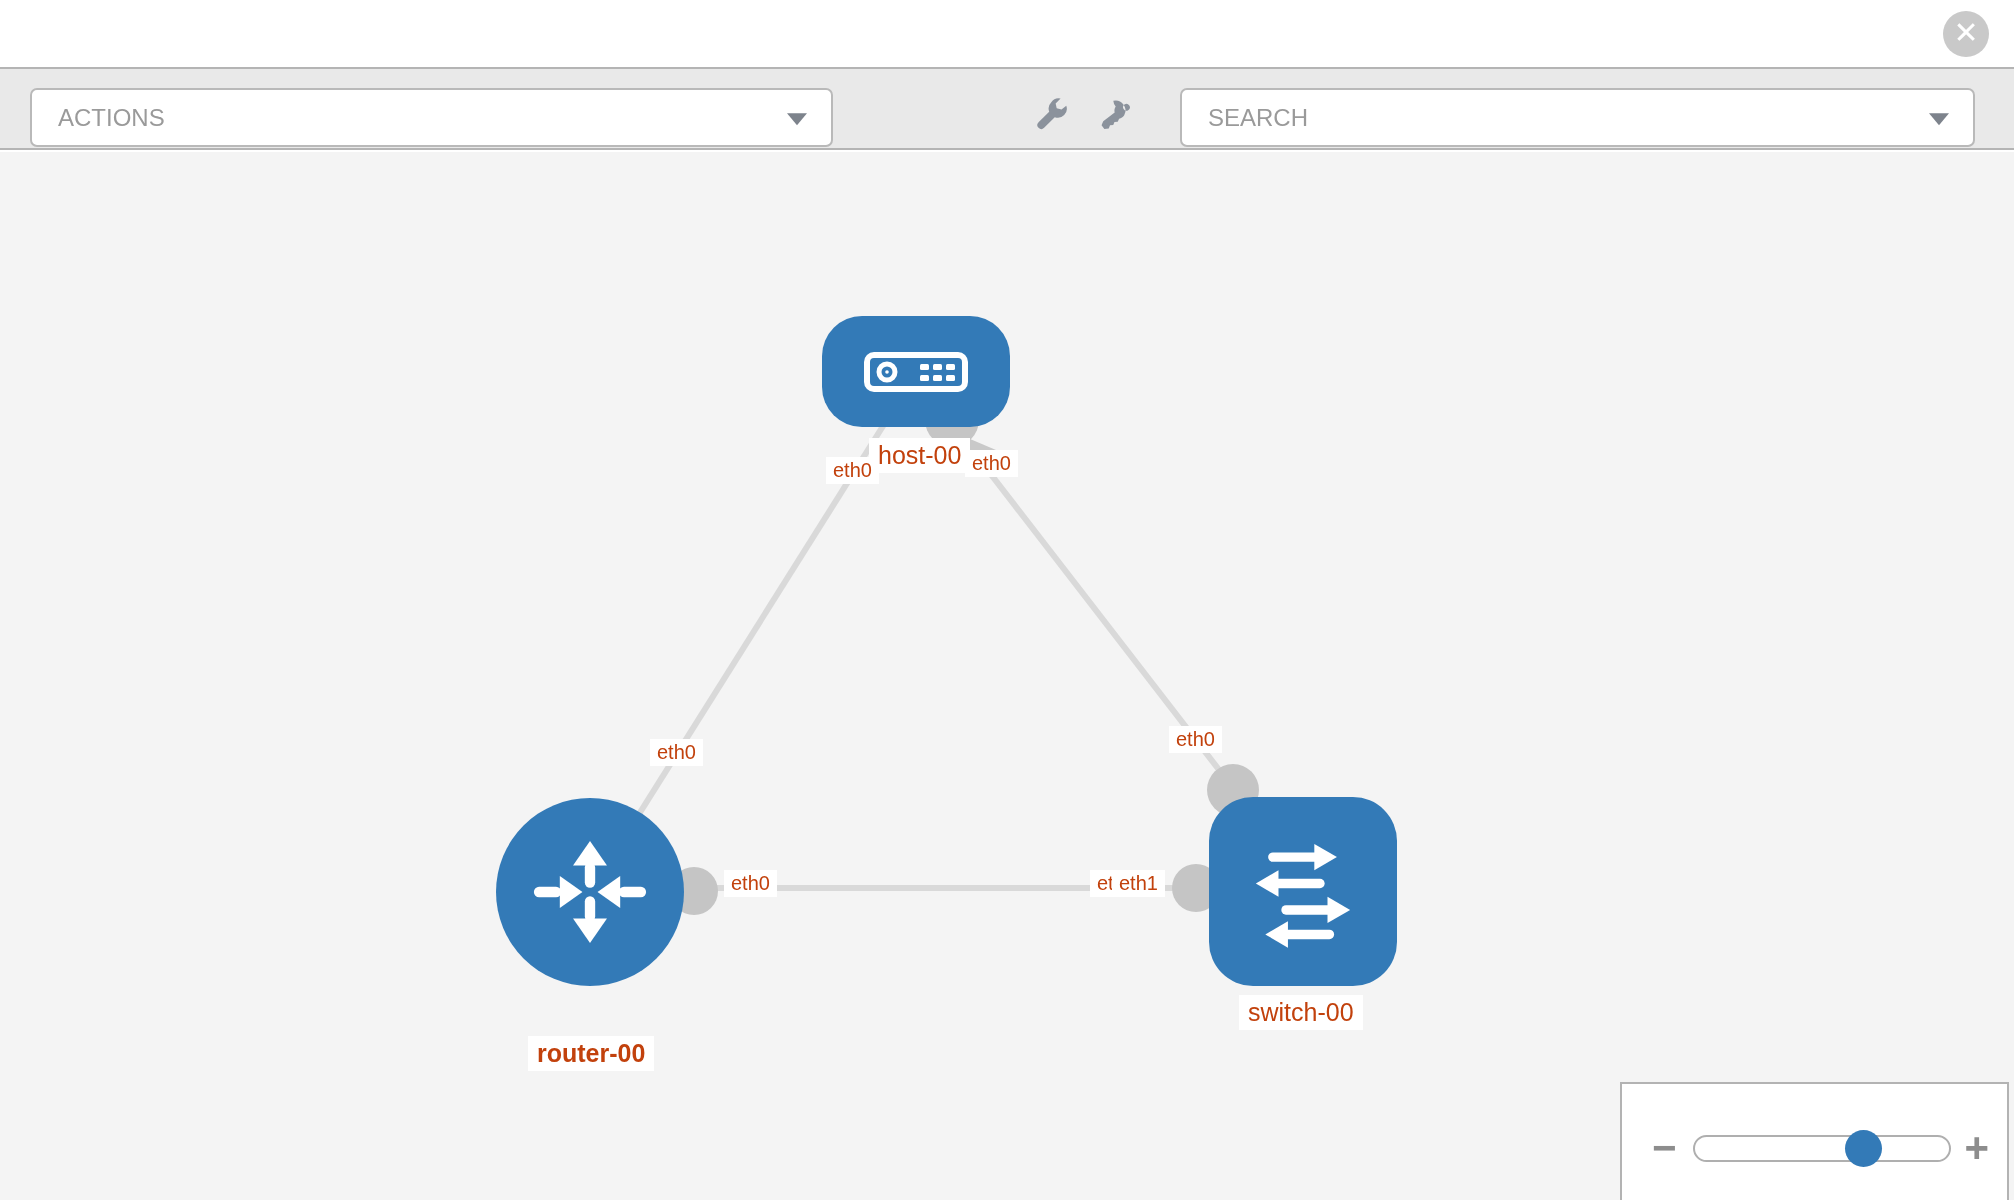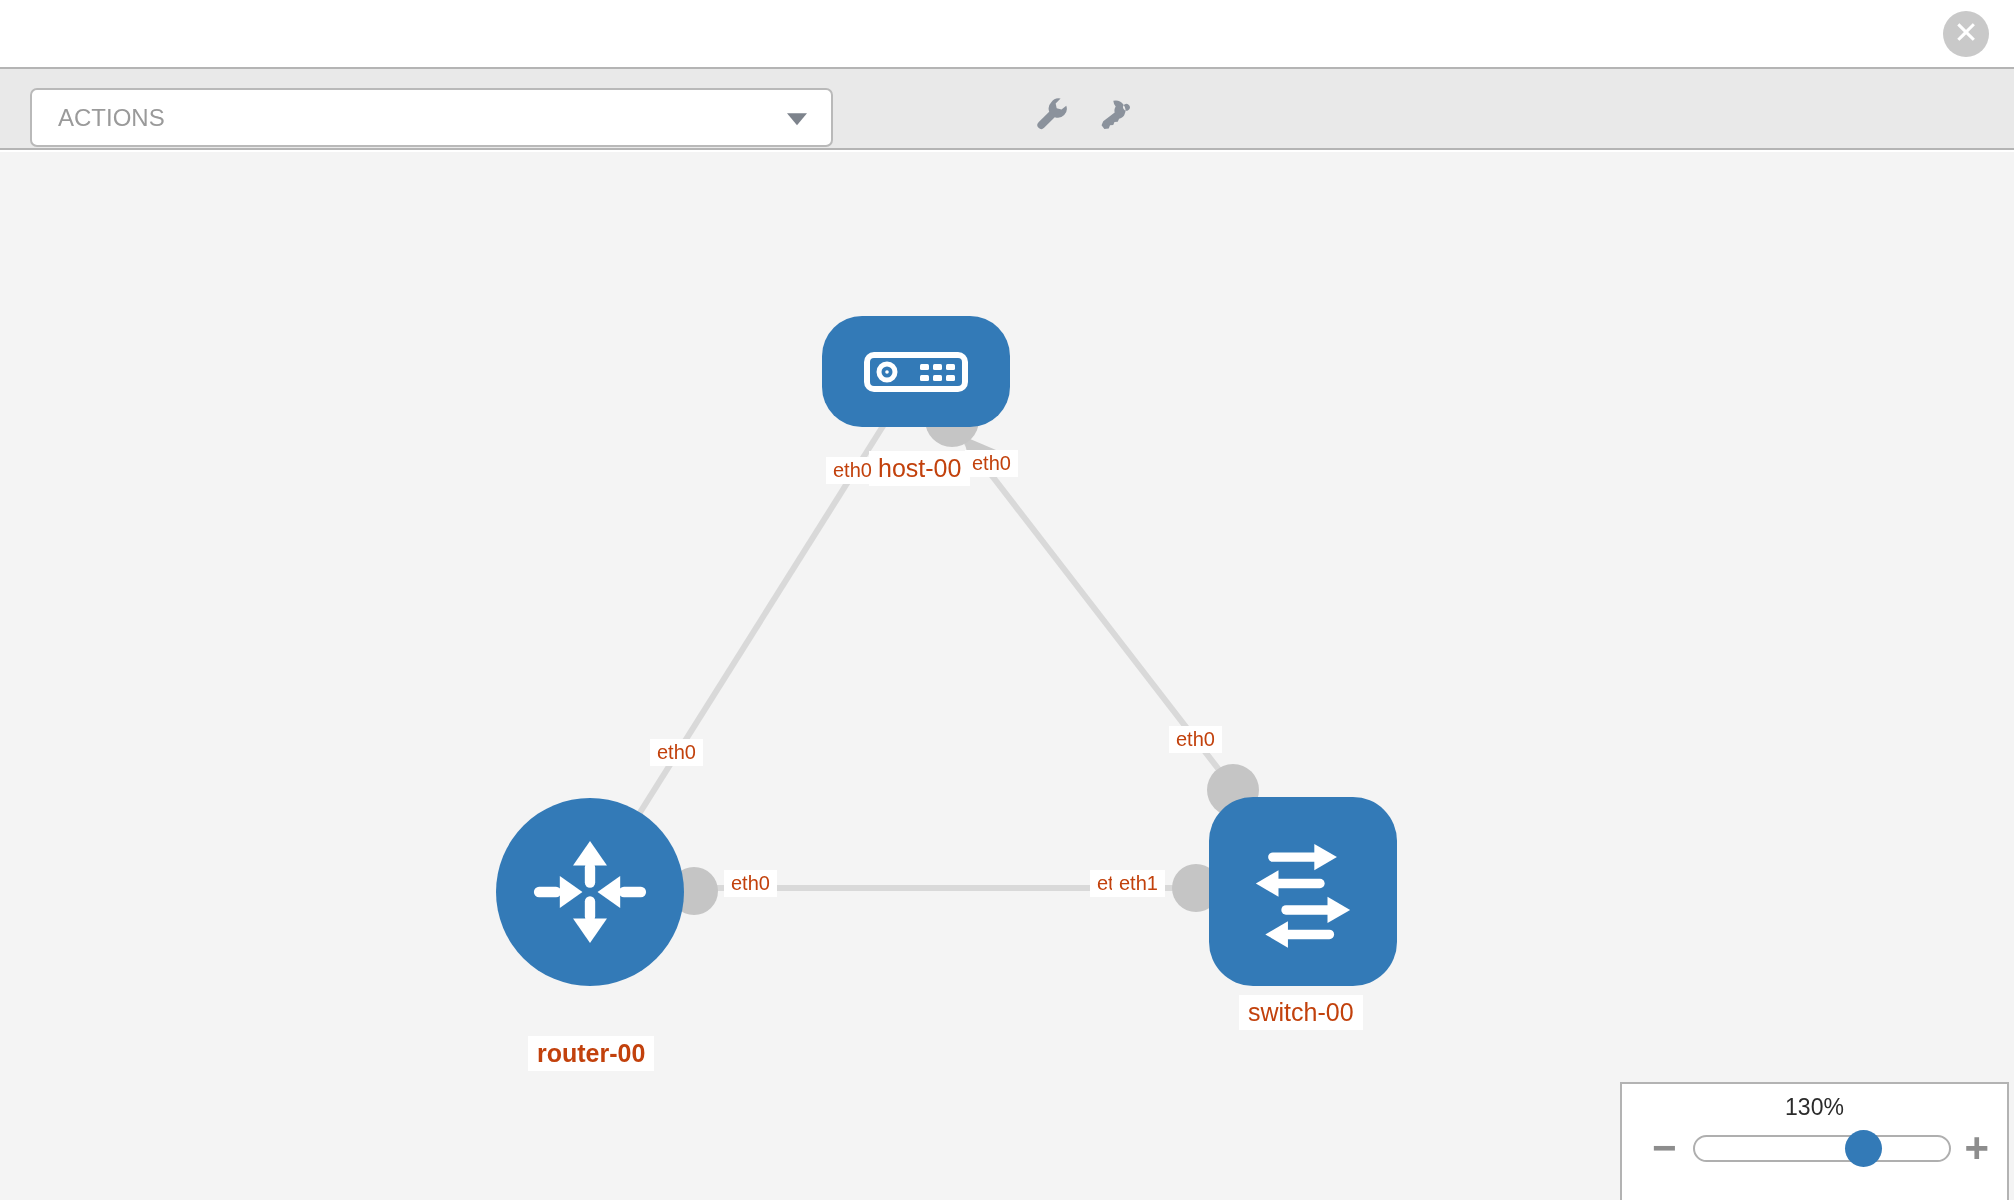--- a/index.html
+++ b/index.html
@@ -62,21 +62,21 @@
   .node-host   { left: 822px; top: 164px; width: 188px; height: 111px; border-radius: 40px; background: #337ab7; }
   .node-router { left: 496px; top: 646px; width: 188px; height: 188px; border-radius: 50%;  background: #337ab7; }
   .node-switch { left: 1209px; top: 645px; width: 188px; height: 189px; border-radius: 44px; background: #337ab7; }
 
   .chip {
     position: absolute; background: #ffffff; color: #c2410c; white-space: nowrap;
   }
   .node-chip { font-size: 25px; padding: 3px 9px; }
   .if-chip { font-size: 20px; padding: 2px 7px; }
 
-  .chip-host-label   { left: 869px; top: 299px; }
+  .chip-host-label   { left: 869px; top: 286px; }
   .chip-router-label { left: 528px; top: 884px; font-weight: bold; }
   .chip-switch-label { left: 1239px; top: 843px; text-align: center; }
 
   .chip-if-hr-host   { left: 826px; top: 305px; }
   .chip-if-hr-router { left: 650px; top: 587px; }
   .chip-if-hs-host   { left: 965px; top: 298px; }
   .chip-if-hs-switch { left: 1169px; top: 574px; }
   .chip-if-rs-router { left: 724px; top: 718px; }
   .chip-if-rs-switch-hidden { left: 1090px; top: 718px; z-index: 1; }
   .chip-if-rs-switch { left: 1112px; top: 718px; z-index: 2; }
@@ -125,20 +125,24 @@
     <svg width="36" height="36" viewBox="0 0 24 24">
       <path d="M22.2 5.2a6 6 0 0 1-1.4 6.2 6 6 0 0 1-6.3 1.4l-7.1 7.1a2.6 2.6 0 0 1-3.7-3.7l7.1-7.1a6 6 0 0 1 1.4-6.3A6 6 0 0 1 18.4.4l-3.3 3.3.7 3.2 3.2.7z"></path>
     </svg>
   </div>
   <div class="tool-icon-btn key-btn">
     <svg width="38" height="38" viewBox="0 0 24 24">
       <path d="M9.6 2.6a6.3 6.3 0 0 1 8.1 8.1c-.5 1.4-1.7 2.1-2.9 2.6l-.6 2-2 .5-.5 2-2 .5-.5 2.1-2.7.7-2.1-2.1.7-2.7 6.4-6.4c-.5-1.2-.5-2.5.1-3.9a6.3 6.3 0 0 1-2-3.4zM16.9 4a2.1 2.1 0 1 0 3 3 2.1 2.1 0 0 0-3-3z" transform="rotate(8 12 12)"></path>
     </svg>
   </div>
 
+  <div class="combo search-combo">
+    <span class="combo-label">SEARCH</span>
+    <span class="combo-caret"></span>
+  </div>
 </div>
 
 <div class="canvas">
 
   <svg class="links-layer" width="2014" height="1200" viewBox="0 0 2014 1200">
 
     <line x1="917" y1="372" x2="590" y2="892" stroke="#d9d9d9" stroke-width="6"></line>
     <line x1="952" y1="424" x2="1240" y2="797" stroke="#d9d9d9" stroke-width="6"></line>
     <line x1="590" y1="888" x2="1302" y2="888" stroke="#d9d9d9" stroke-width="6"></line>
 
@@ -202,21 +206,20 @@
 
   <div class="chip if-chip chip-if-hr-host">eth0</div>
   <div class="chip if-chip chip-if-hr-router">eth0</div>
   <div class="chip if-chip chip-if-hs-host">eth0</div>
   <div class="chip if-chip chip-if-hs-switch">eth0</div>
   <div class="chip if-chip chip-if-rs-router">eth0</div>
   <div class="chip if-chip chip-if-rs-switch-hidden">eth0</div>
   <div class="chip if-chip chip-if-rs-switch">eth1</div>
 
   <div class="zoom-panel">
-    <div class="zoom-value">130%</div>
     <div class="zoom-row">
       <span class="zoom-minus">−</span>
       <span class="zoom-track">
         <span class="zoom-thumb"></span>
       </span>
       <span class="zoom-plus">+</span>
     </div>
   </div>
 
 </div>

